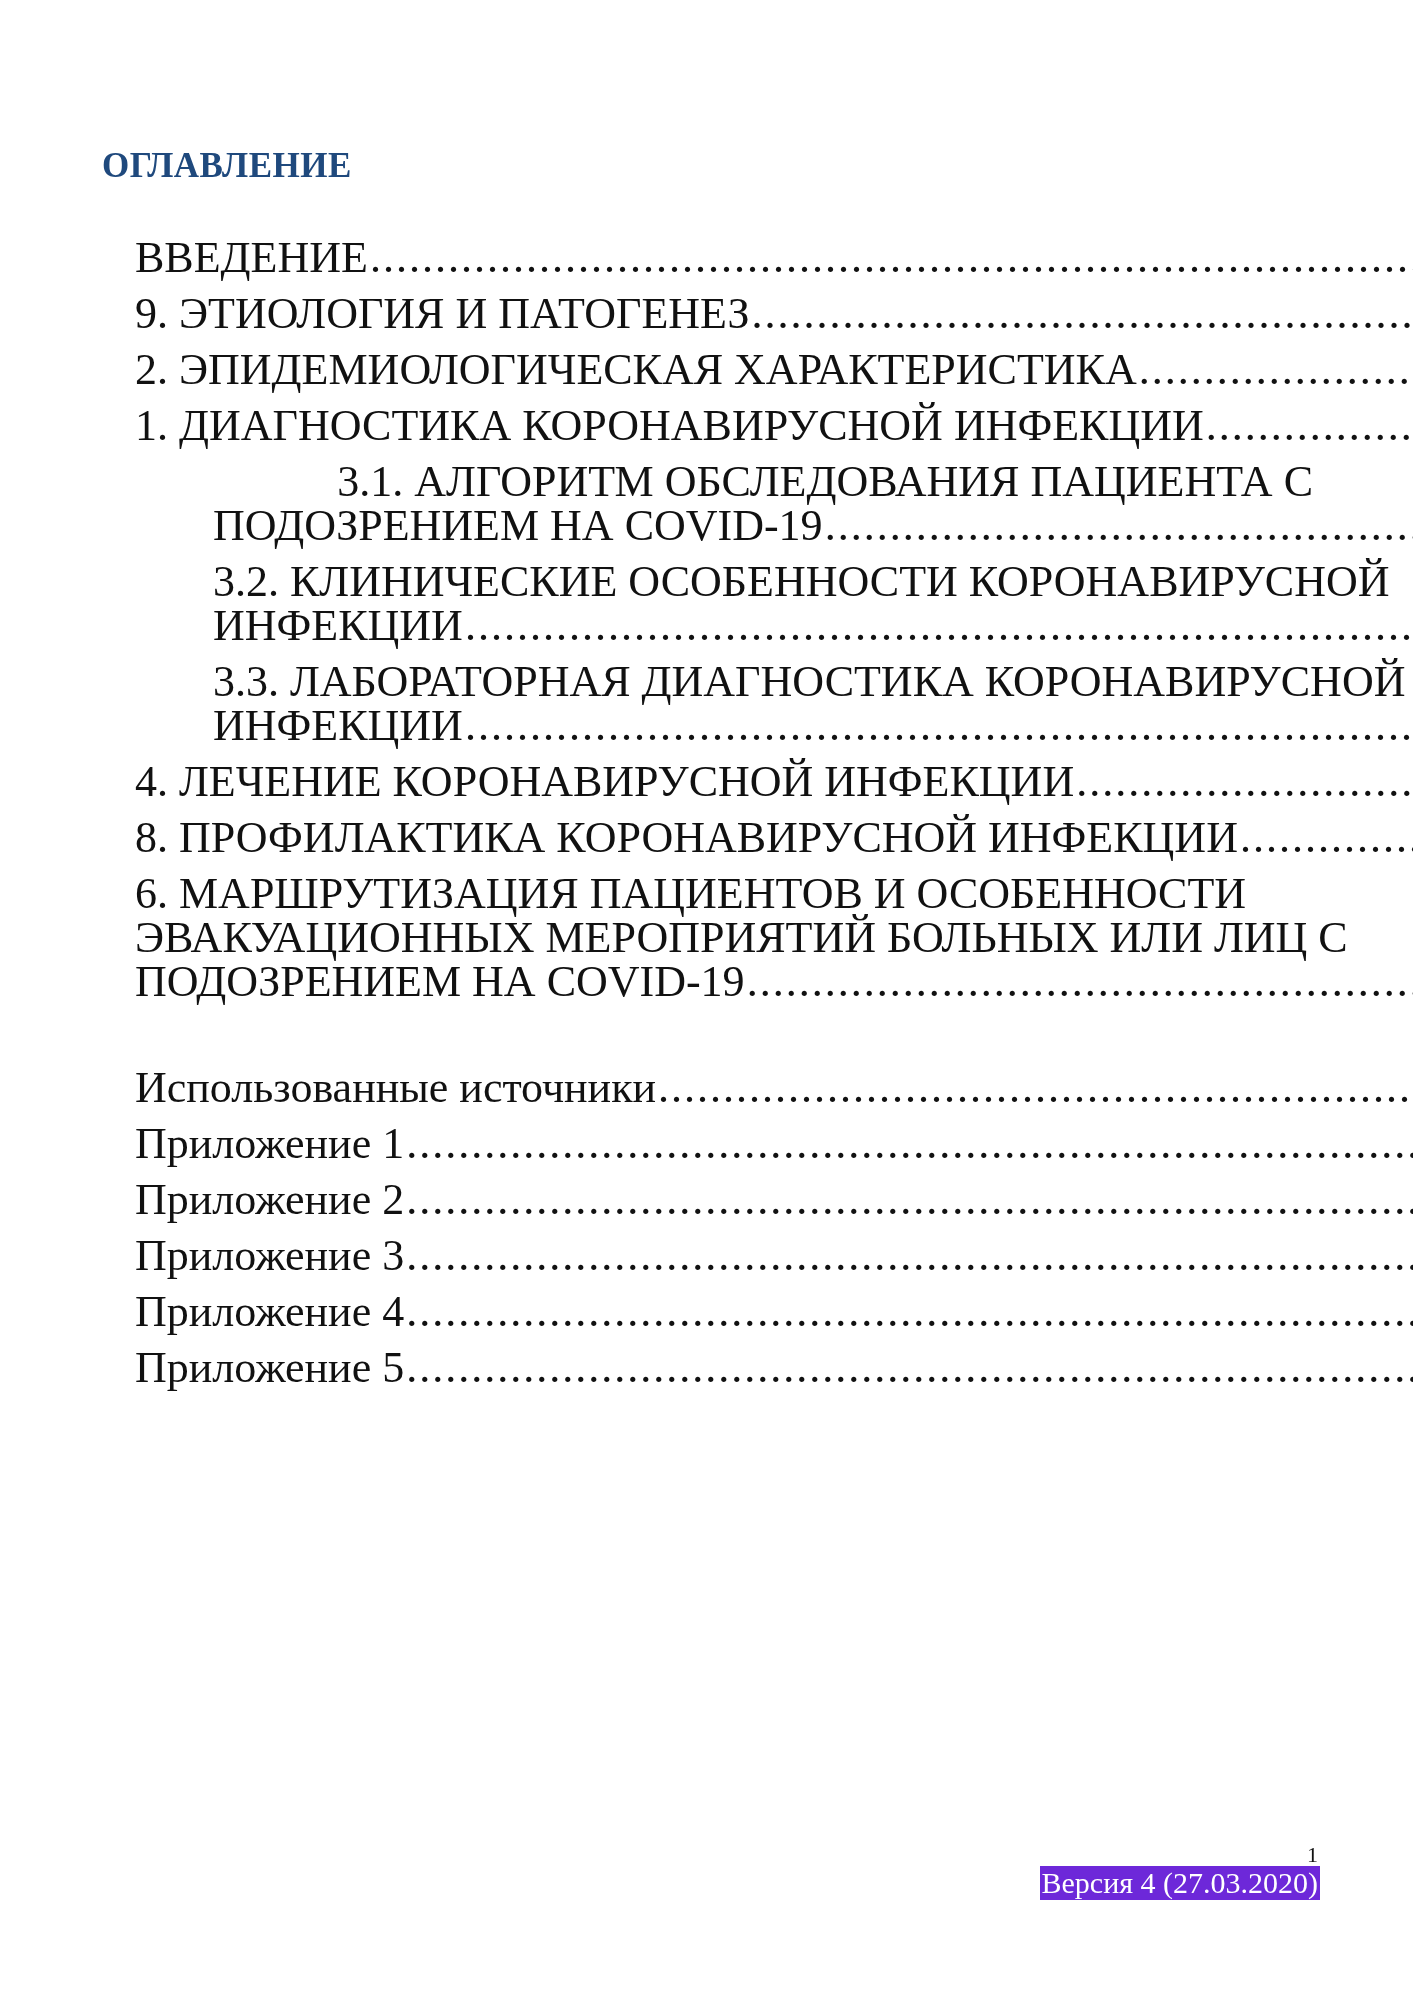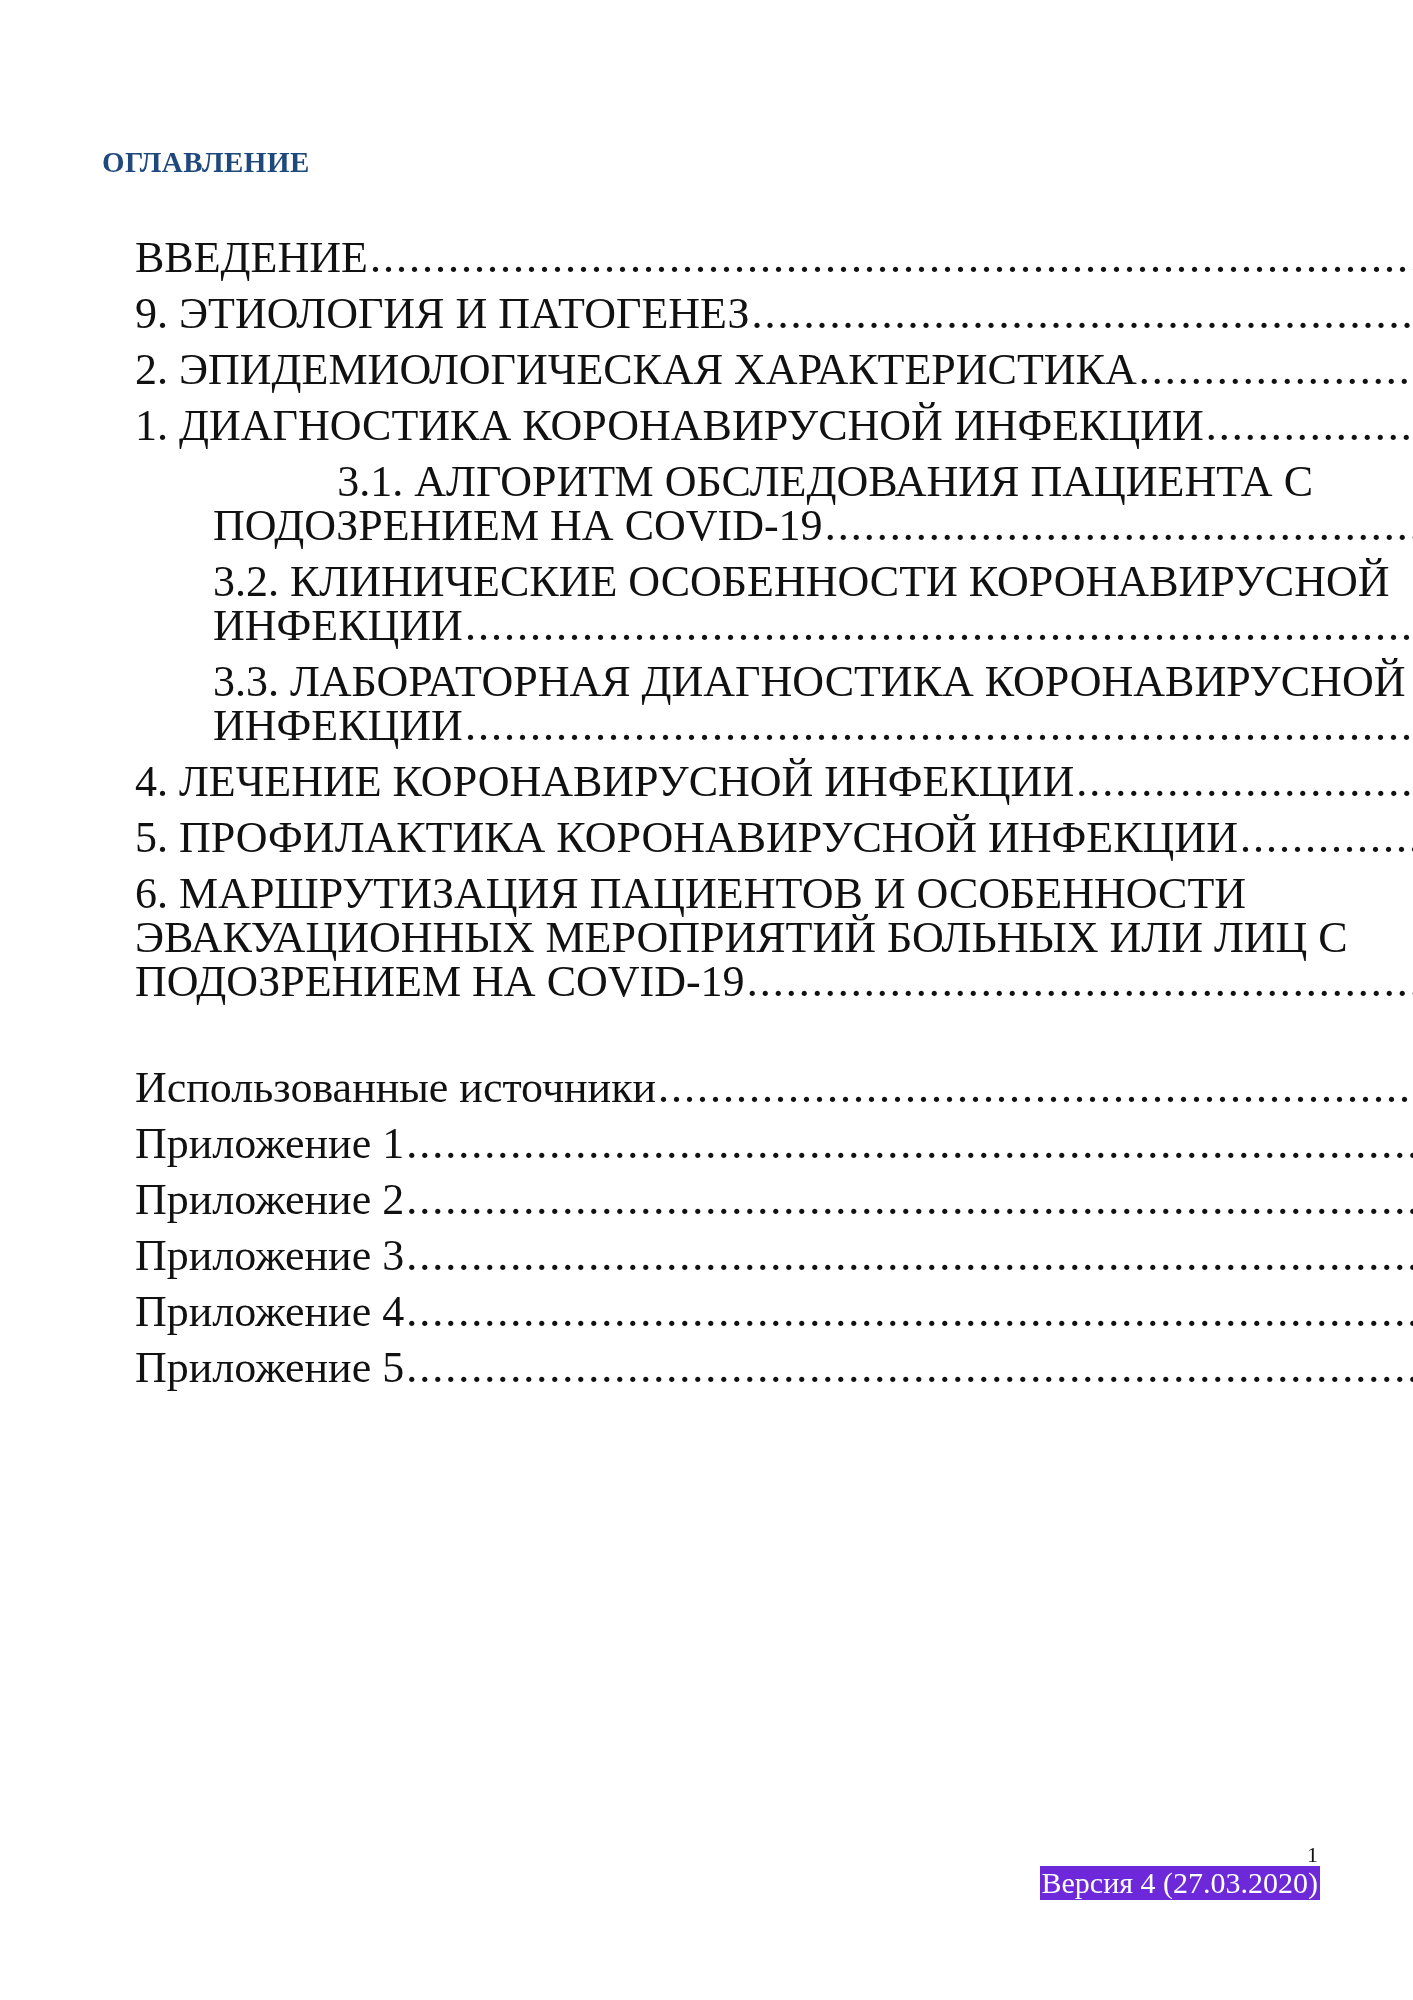--- a/index.html
+++ b/index.html
@@ -1,18 +1,18 @@
 <!DOCTYPE html>
 <html><head>
 <meta charset="utf-8">
 <style>
   html, body { margin: 0; padding: 0; background: #ffffff; }
   body { width: 1413px; height: 2000px; position: relative; overflow: hidden;
          font-family: "Liberation Serif", "DejaVu Serif", serif; color: #111; }
-  .title { position: absolute; left: 102px; top: 146px; font-size: 29px; font-weight: bold;
+  .title { position: absolute; left: 102px; top: 146px; font-size: 35px; font-weight: bold;
            color: #1f497d; letter-spacing: 0.5px; }
   .toc { position: absolute; left: 135px; top: 236px; width: 1178px; }
   .toc-entry { font-size: 44px; line-height: 44px; margin-bottom: 12px; }
   .toc-entry.sub { padding-left: 78px; text-align: right; }
   .toc-entry.sub .line, .toc-entry .line { display: block; }
   .line { display: flex; align-items: baseline; white-space: nowrap; }
   .line .txt { flex: 0 0 auto; }
   .line .dots { flex: 1 1 auto; overflow: hidden; margin: 0 2px; letter-spacing: 2px; }
   .line .dots::before { content: "..................................................................................................................................................................................................................................................................................................."; }
   .gap { height: 50px; }
@@ -48,21 +48,21 @@
         <div class="line"><span class="txt">ИНФЕКЦИИ</span><span class="dots"></span></div>
       </div>
       <div class="toc-entry sub">
         <div class="line"><span class="txt">3.3. ЛАБОРАТОРНАЯ ДИАГНОСТИКА КОРОНАВИРУСНОЙ</span></div>
         <div class="line"><span class="txt">ИНФЕКЦИИ</span><span class="dots"></span></div>
       </div>
       <div class="toc-entry">
         <div class="line"><span class="txt">4.  ЛЕЧЕНИЕ КОРОНАВИРУСНОЙ ИНФЕКЦИИ</span><span class="dots"></span></div>
       </div>
       <div class="toc-entry">
-        <div class="line"><span class="txt">5.  ПРОФИЛАКТИКА КОРОНАВИРУСНОЙ ИНФЕКЦИИ</span><span class="dots"></span></div>
+        <div class="line"><span class="txt">8.  ПРОФИЛАКТИКА КОРОНАВИРУСНОЙ ИНФЕКЦИИ</span><span class="dots"></span></div>
       </div>
       <div class="toc-entry">
         <div class="line"><span class="txt">6.  МАРШРУТИЗАЦИЯ ПАЦИЕНТОВ И ОСОБЕННОСТИ</span></div>
         <div class="line"><span class="txt">ЭВАКУАЦИОННЫХ МЕРОПРИЯТИЙ БОЛЬНЫХ ИЛИ ЛИЦ С</span></div>
         <div class="line"><span class="txt">ПОДОЗРЕНИЕМ НА COVID-19</span><span class="dots"></span></div>
       </div>
     </div>
   <div class="gap"></div>
   <div id="toc-app">
       <div class="toc-entry">

